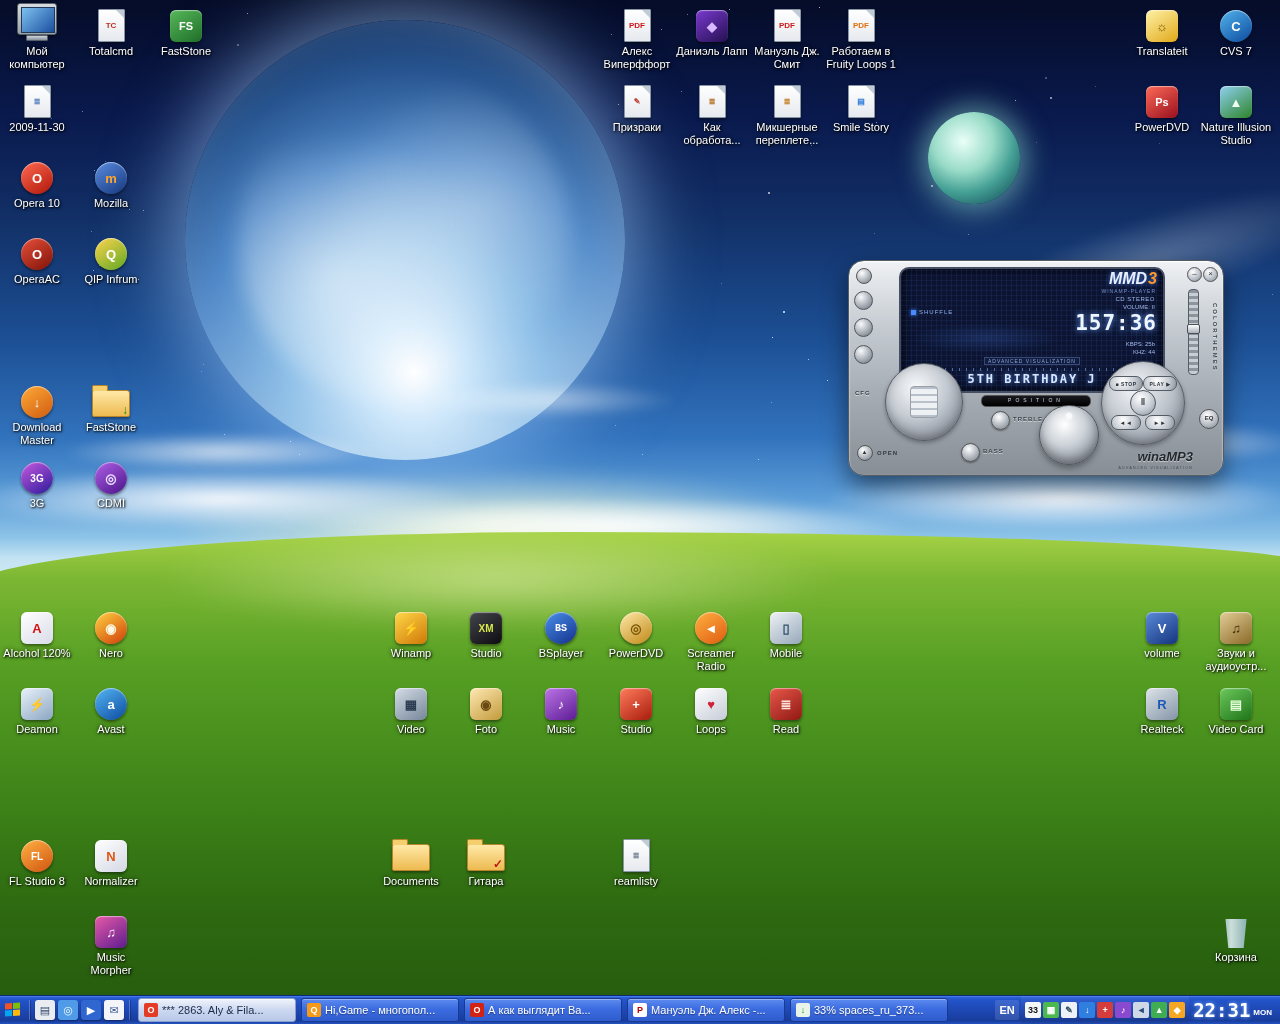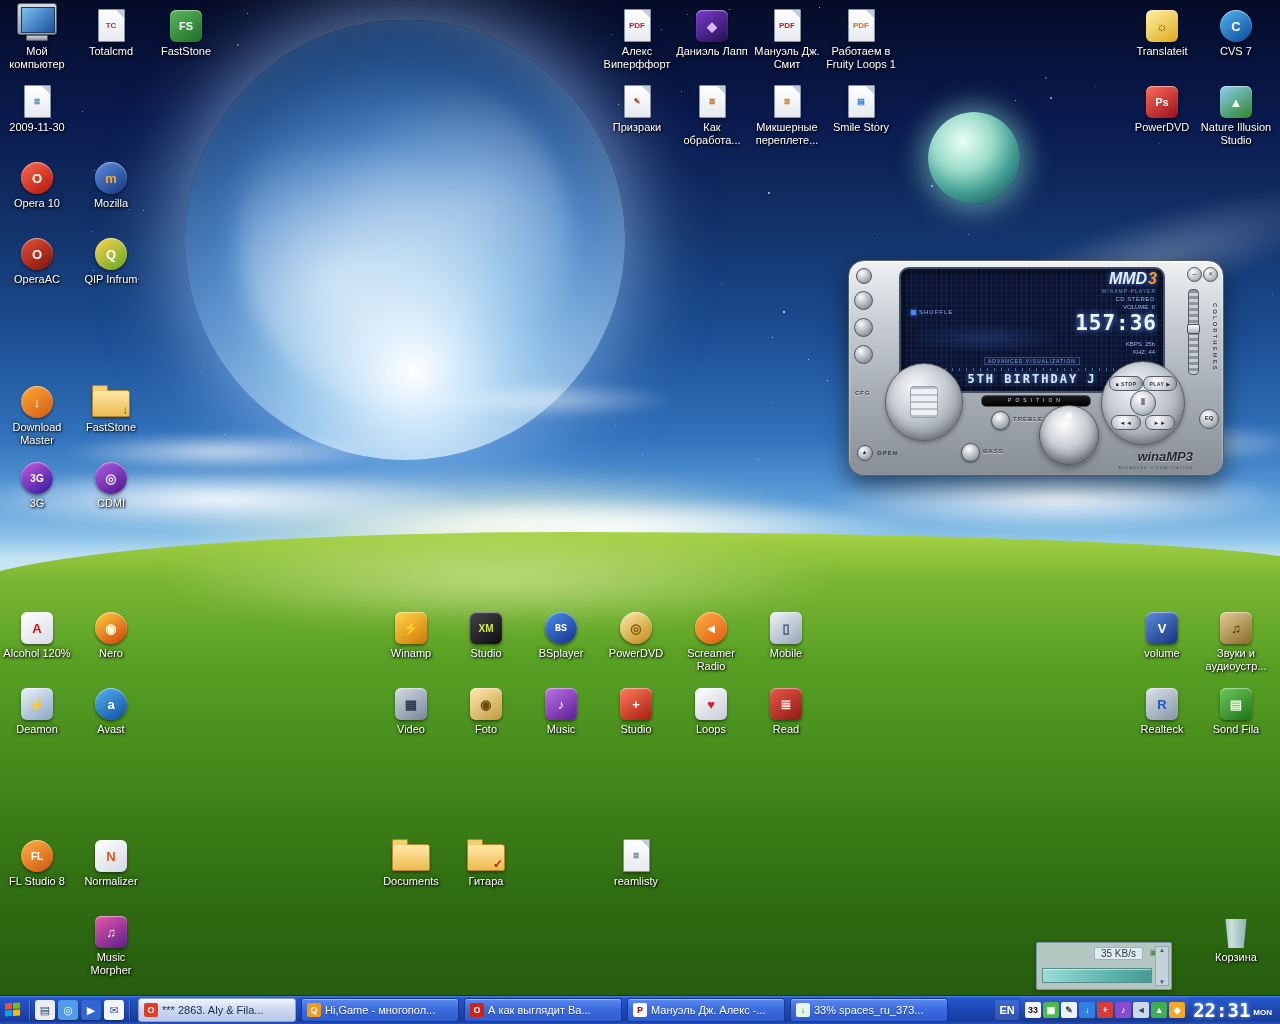--- a/index.html
+++ b/index.html
@@ -522,21 +522,21 @@
       <div class="dic dicon" style="left: 1126px; top: 684px;">
     <div class="ig">
           <div class="tile" style="background: linear-gradient(145deg, rgb(221, 228, 234), rgb(132, 148, 166)); color: rgb(28, 90, 184);">R</div>
         </div>
     <div class="il">Realteck</div>
   </div>
       <div class="dic dicon" style="left: 1200px; top: 684px;">
     <div class="ig">
           <div class="tile" style="background: linear-gradient(145deg, rgb(108, 200, 92), rgb(30, 116, 24)); color: rgb(226, 255, 216);">▤</div>
         </div>
-    <div class="il">Sond Fila</div>
+    <div class="il">Video Card</div>
   </div>
       <div class="dic dicon" style="left: 1px; top: 836px;">
     <div class="ig">
           <div class="tile" style="background: linear-gradient(145deg, rgb(255, 178, 68), rgb(208, 84, 16)); color: rgb(255, 255, 255); border-radius: 50%; font-size: 10px;">FL</div>
         </div>
     <div class="il">FL Studio 8</div>
   </div>
       <div class="dic dicon" style="left: 75px; top: 836px;">
     <div class="ig">
           <div class="tile" style="background: linear-gradient(145deg, rgb(255, 255, 255), rgb(212, 216, 228)); color: rgb(224, 86, 24);">N</div>
@@ -631,29 +631,20 @@
       <div class="pl-pill p-next">►►</div>
     </div>
     <div class="pl-vslider">
         <i></i>
       </div>
     <div class="pl-colorthemes">COLORTHEMES</div>
     <div class="pl-eq">EQ</div>
     <div class="pl-logo2"><span>winaMP3</span><small>ADVANCED VISUALIZATION</small></div>
   </div>
 
-  <div id="net-widget">
-    <div class="nw-speed">35 KB/s</div>
-    <div class="nw-doc">▣</div>
-    <div class="nw-bar"></div>
-    <div class="nw-scroll">
-        <span>▲</span>
-        <span>▼</span>
-      </div>
-  </div>
 </div>
 
 <div id="taskbar">
   <div class="tb-start">
     <div class="winflag">
         <i></i>
         <i></i>
         <i></i>
         <i></i>
       </div>

